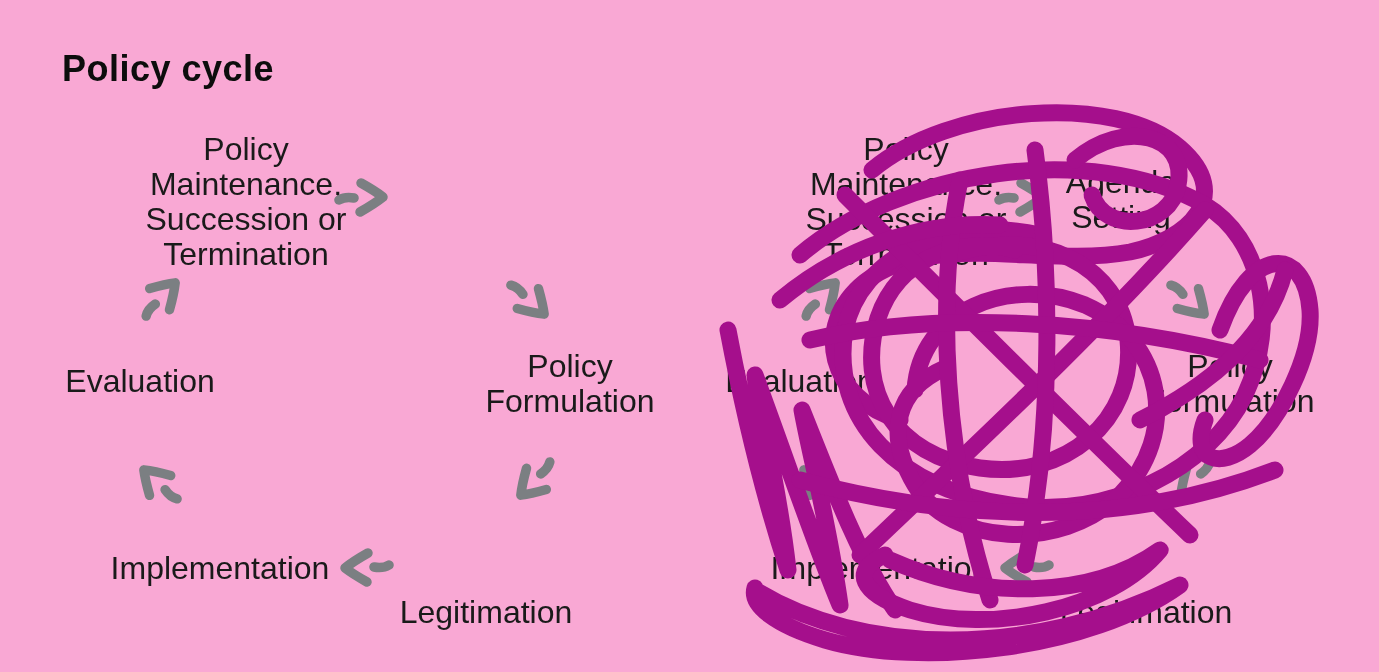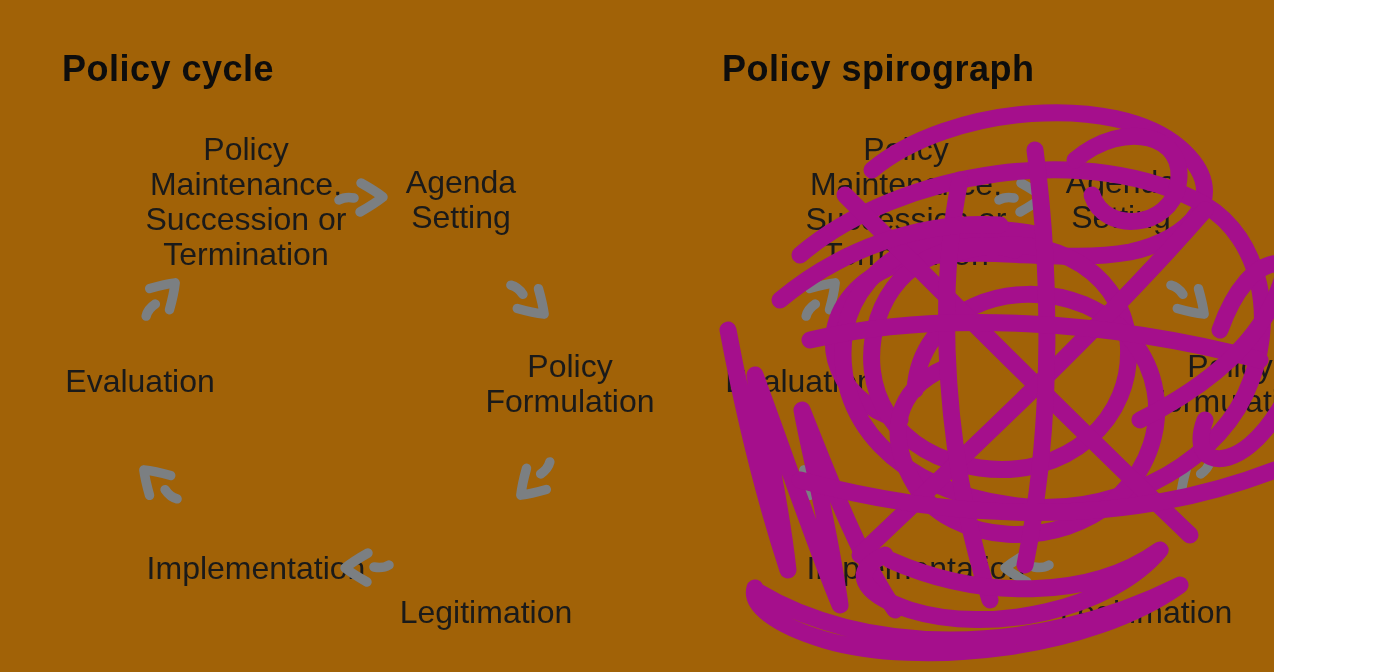--- a/index.html
+++ b/index.html
@@ -1,19 +1,19 @@
 <!DOCTYPE html>
 <html><head>
 <meta charset="utf-8">
 <style>
   html,body{margin:0;padding:0;background:#ffffff;}
   .canvas{
     position:relative;
-    width:1274px;height:672px;
-    background:#a16207;
+    width:1379px;height:672px;
+    background:#f9a8d4;
     overflow:hidden;
     font-family:"Liberation Sans","DejaVu Sans",sans-serif;
   }
   .panel{position:absolute;top:0;width:719px;height:672px;}
   .panel.left{left:0;}
   .panel.right{left:660px;}
   .panel-title{
     position:absolute;left:62px;top:48px;
     font-size:36px;font-weight:700;color:#0d0d0d;
     letter-spacing:0.5px;white-space:nowrap;margin:0;
@@ -23,21 +23,21 @@
     transform:translateX(-50%);
     text-align:center;
     font-size:32px;line-height:35px;
     color:#1a1a1a;
     white-space:pre-line;
   }
   .n-maintenance{left:246px;top:132px;}
   .n-agenda{left:461px;top:165px;}
   .n-formulation{left:570px;top:349px;}
   .n-legitimation{left:486px;top:551px;margin-top:44px;}
-  .n-implementation{left:220px;top:551px;margin-left:36px;}
+  .n-implementation{left:220px;top:551px;}
   .n-evaluation{left:140px;top:364px;}
   .arrow{position:absolute;width:60px;height:44px;overflow:visible;}
   .a-right{left:333px;top:175px;}
   .a-down-right{left:500px;top:278px;transform:rotate(45deg);}
   .a-down-left{left:505px;top:459px;transform:rotate(135deg);}
   .a-left{left:335px;top:546px;transform:rotate(180deg);}
   .a-up-left{left:128px;top:462px;transform:rotate(225deg);}
   .a-up-right{left:131px;top:275px;transform:rotate(315deg);}
   .scribble{
     position:absolute;left:0;top:0;width:719px;height:672px;
@@ -58,22 +58,20 @@
 
 <div class="canvas">
 
   <section class="panel left">
     <h1 class="panel-title">Policy cycle</h1>
 
     <div class="node n-maintenance">Policy
 Maintenance,
 Succession or
 Termination</div>
-    <div class="node n-agenda">Agenda
-Setting</div>
     <div class="node n-formulation">Policy
 Formulation</div>
     <div class="node n-legitimation">Legitimation</div>
     <div class="node n-implementation">Implementation</div>
     <div class="node n-evaluation">Evaluation</div>
 
     <svg class="arrow a-right">
         <g stroke="#7b7f82">
           <use href="#hand-arrow"></use>
         </g>
@@ -99,21 +97,20 @@
         </g>
       </svg>
     <svg class="arrow a-up-right">
         <g stroke="#7b7f82">
           <use href="#hand-arrow"></use>
         </g>
       </svg>
   </section>
 
   <section class="panel right">
-    <h1 class="panel-title">Policy spirograph</h1>
 
     <div class="node n-maintenance">Policy
 Maintenance,
 Succession or
 Termination</div>
     <div class="node n-agenda">Agenda
 Setting</div>
     <div class="node n-formulation">Policy
 Formulation</div>
     <div class="node n-legitimation">Legitimation</div>

